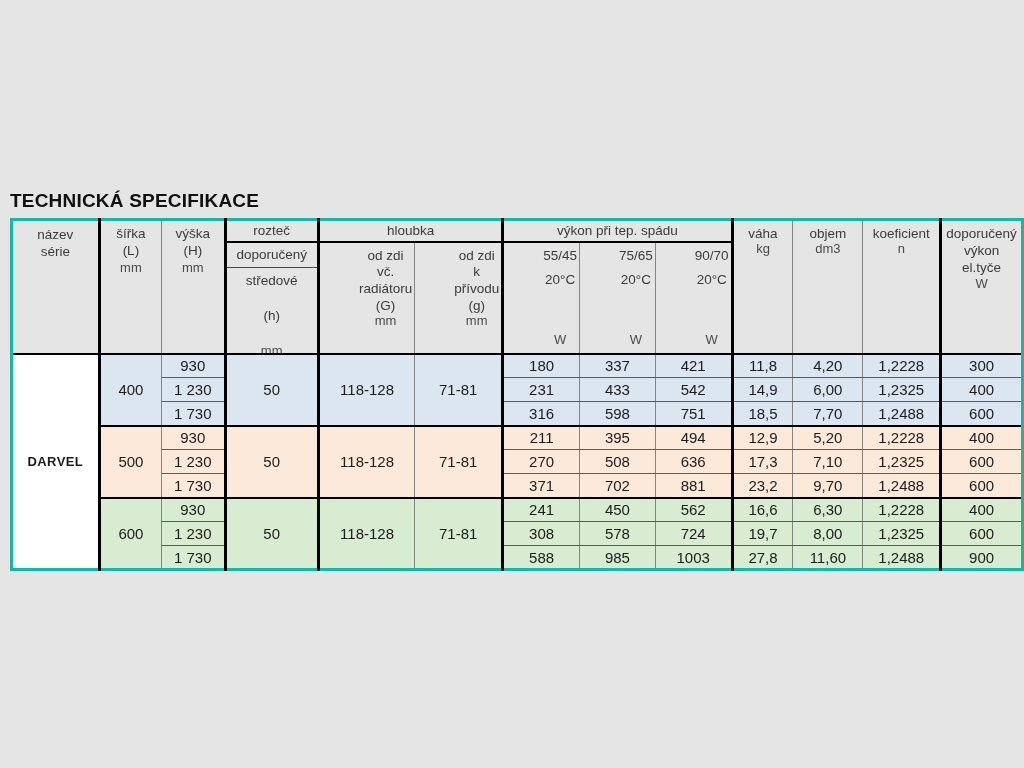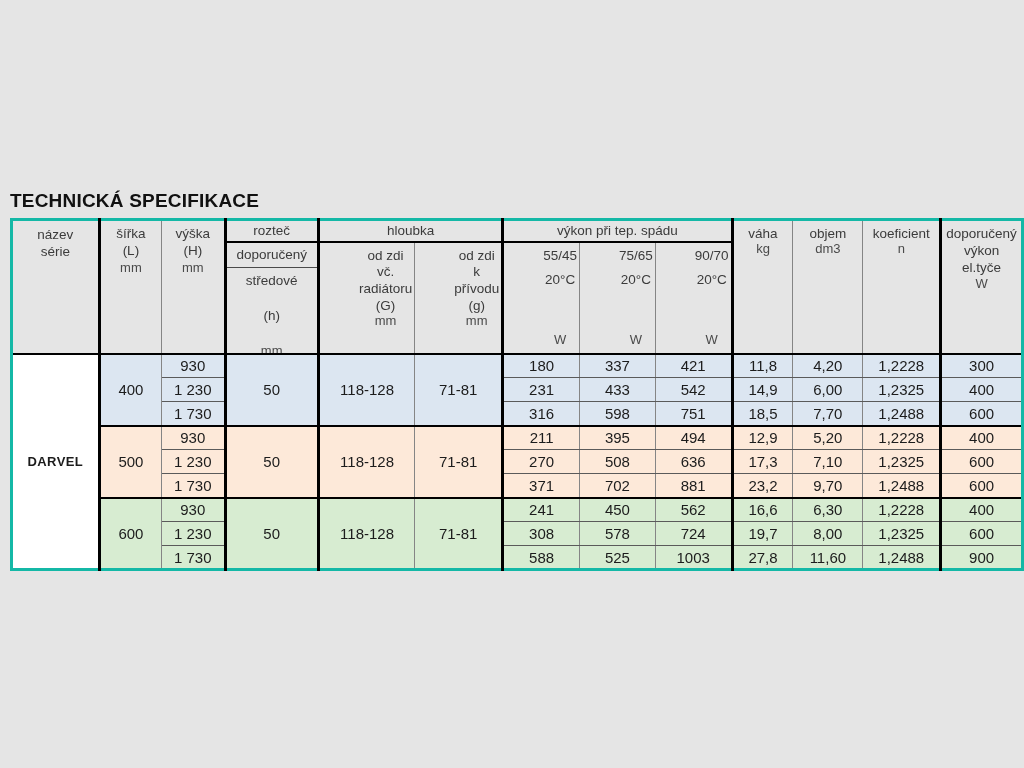--- a/index.html
+++ b/index.html
@@ -263,21 +263,21 @@
         <td class="num g3">578</td>
         <td class="num g3 br3">724</td>
         <td class="num g3">19,7</td>
         <td class="num g3">8,00</td>
         <td class="num g3 br3">1,2325</td>
         <td class="num g3 brN">600</td>
       </tr>
       <tr class="r24">
         <td class="num g3 br3">1 730</td>
         <td class="num g3">588</td>
-        <td class="num g3">525</td>
+        <td class="num g3">985</td>
         <td class="num g3 br3">1003</td>
         <td class="num g3">27,8</td>
         <td class="num g3">11,60</td>
         <td class="num g3 br3">1,2488</td>
         <td class="num g3 brN">900</td>
       </tr>
     </tbody>
   </table>
 </div>
 

